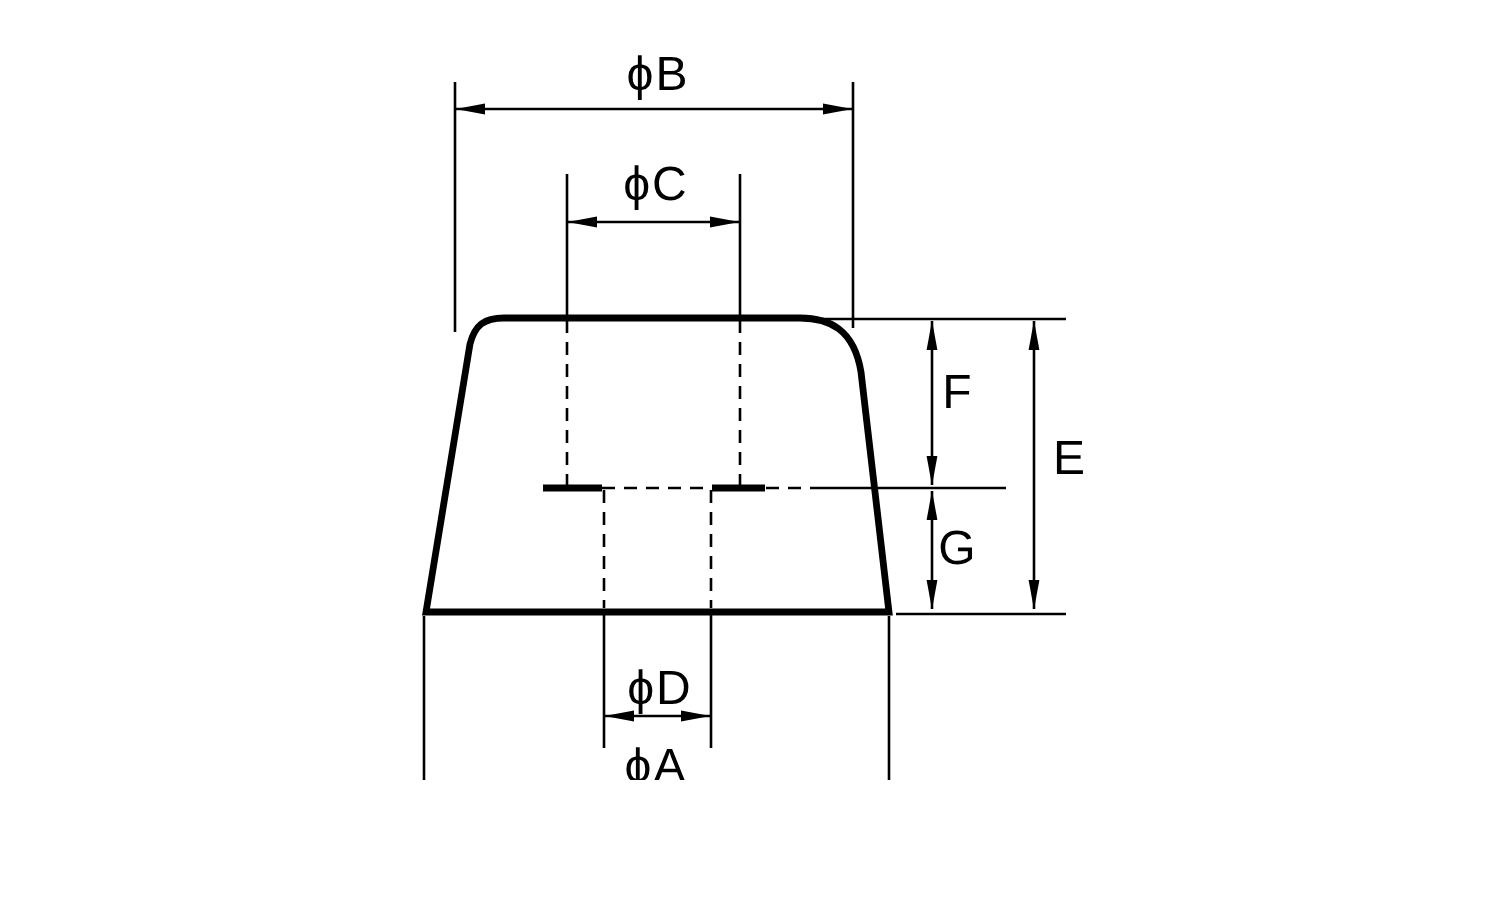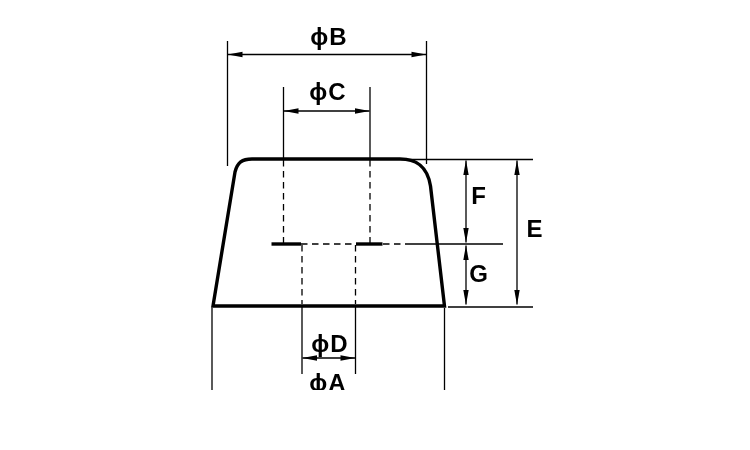--- a/index.html
+++ b/index.html
@@ -8,21 +8,20 @@
     width: 750px;
     height: 450px;
     background: var(--bg, #ffffff);
     font-family: "Liberation Sans", "DejaVu Sans", sans-serif;
   }
   .stage {
     position: relative;
     width: 750px;
     height: 390px;
     overflow: hidden;
-    font-weight: bold;
   }
   svg { display: block; }
   .thin  { stroke: var(--line, #000000); stroke-width: 1.3; fill: none; }
   .dash  { stroke: var(--line, #000000); stroke-width: 1.3; fill: none; stroke-dasharray: 6.5 4.5; }
   .thick { stroke: var(--line, #000000); stroke-width: 3.4; fill: none; stroke-linecap: butt; }
   .dimln { stroke: var(--line, #000000); stroke-width: 1.3; fill: none; }
   text.dim-label {
     fill: var(--line, #000000);
     font-size: 24px;
     letter-spacing: 1px;

